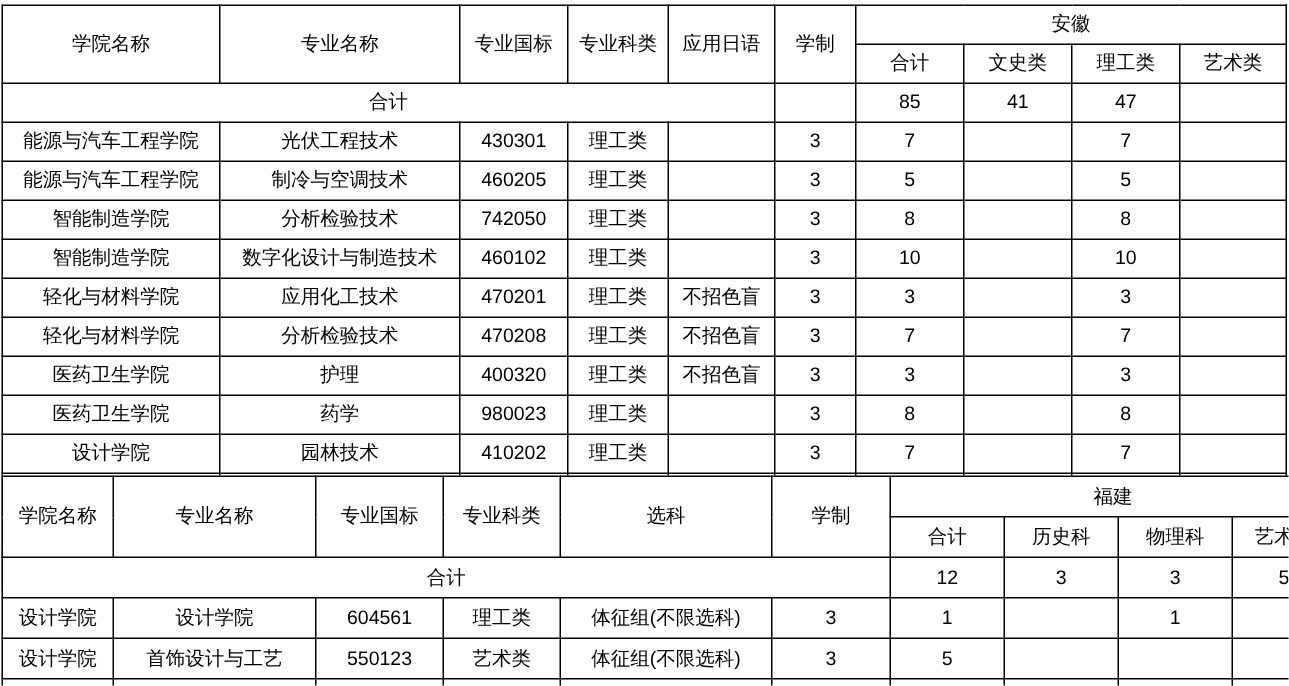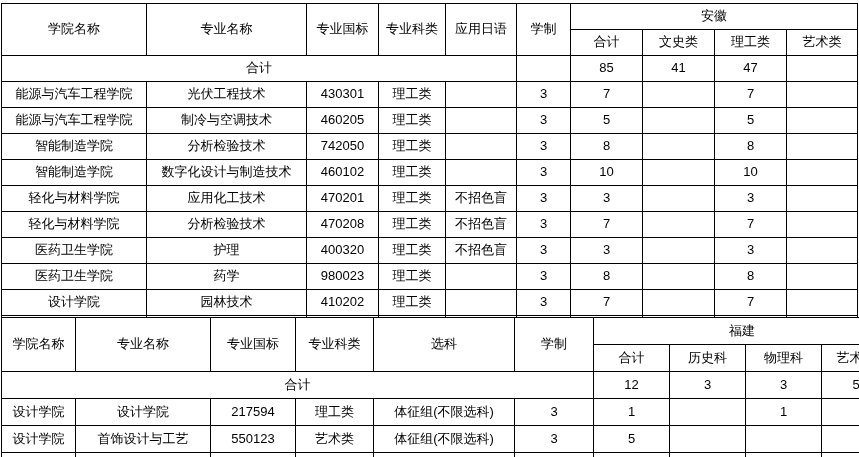--- a/index.html
+++ b/index.html
@@ -283,21 +283,21 @@
       <tr>
         <td colspan="6">合计</td>
         <td>12</td>
         <td>3</td>
         <td>3</td>
         <td>5</td>
       </tr>
       <tr>
         <td class="cell-left">设计学院</td>
         <td class="cell-left">设计学院</td>
-        <td>217594</td>
+        <td>604561</td>
         <td>理工类</td>
         <td>体征组(不限选科)</td>
         <td>3</td>
         <td>1</td>
         <td></td>
         <td>1</td>
         <td></td>
       </tr>
       <tr>
         <td class="cell-left">设计学院</td>

